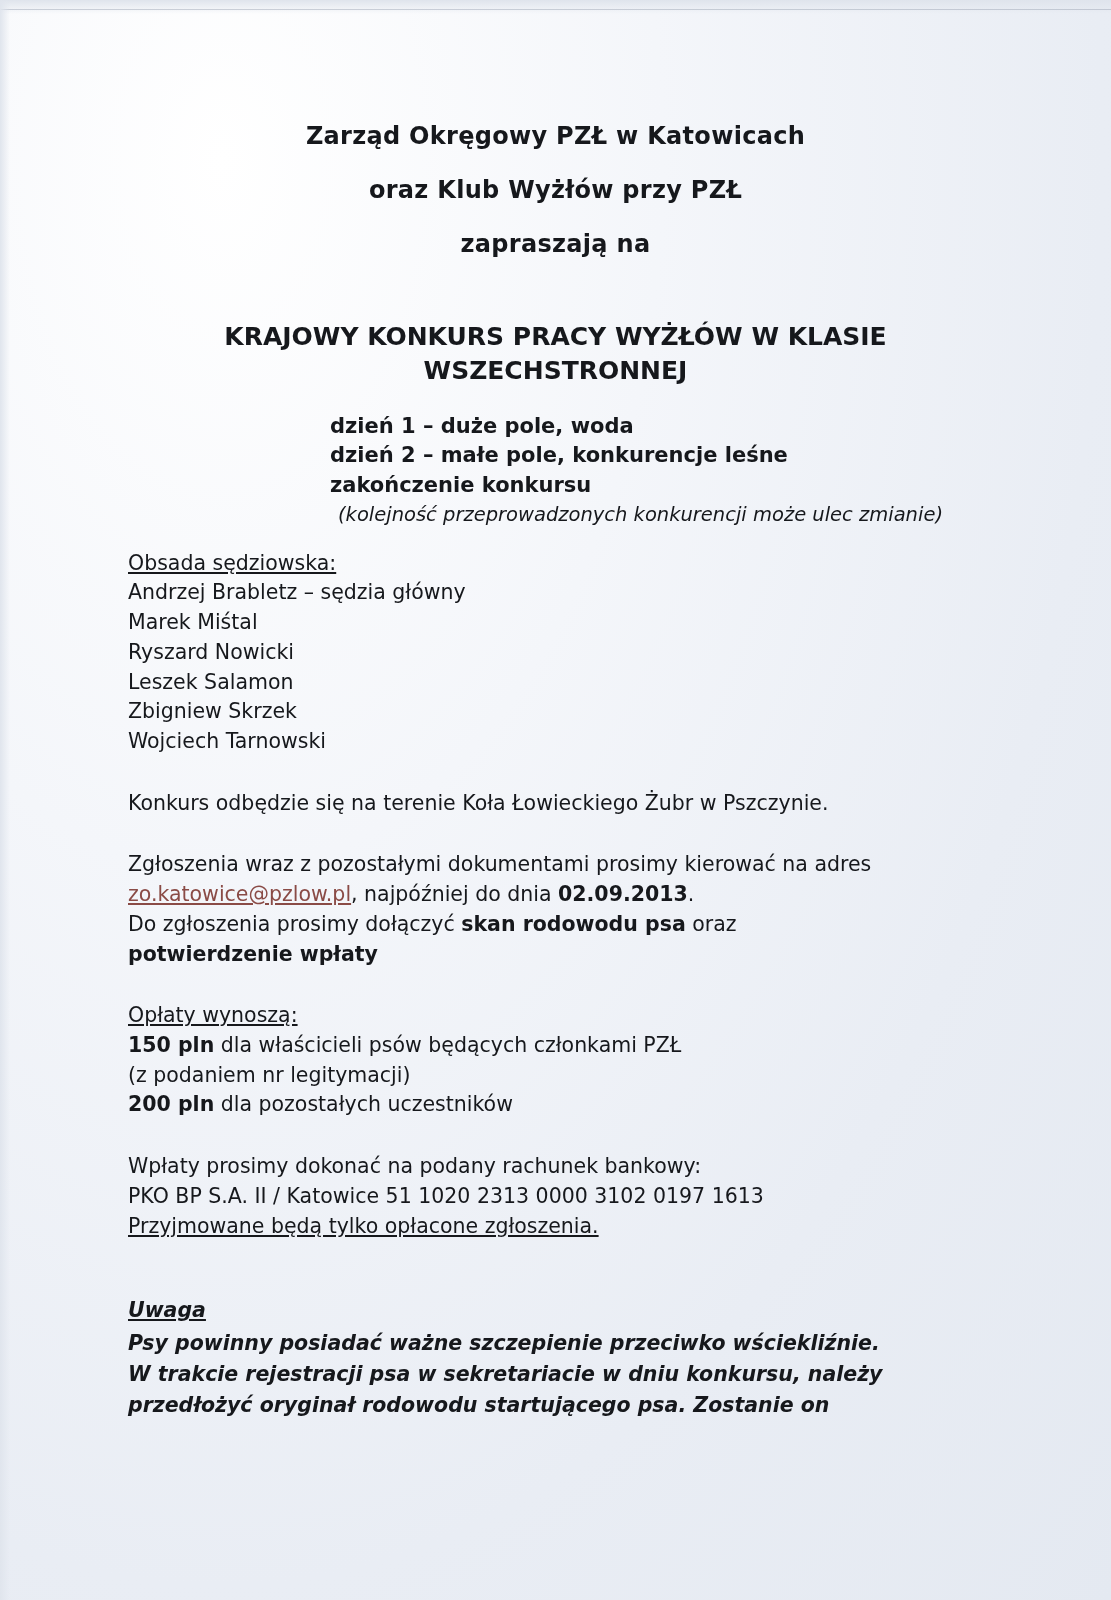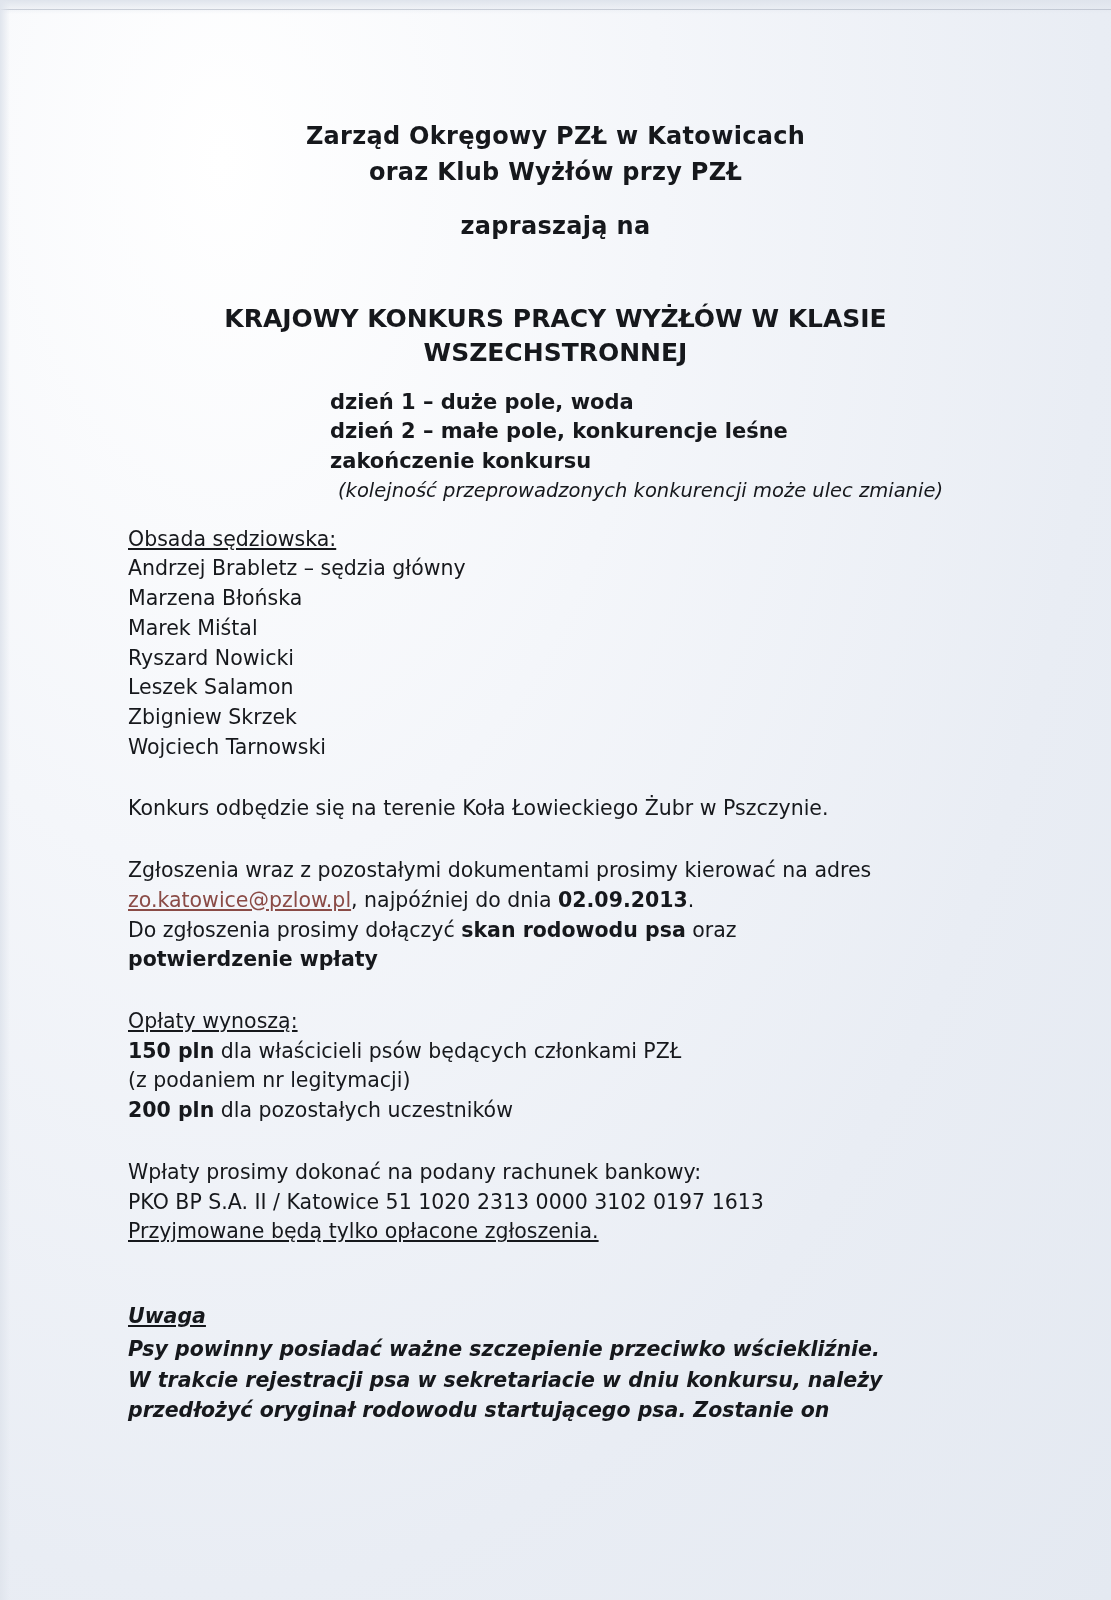--- a/index.html
+++ b/index.html
@@ -50,21 +50,21 @@
   }
 
   .title-block {
     text-align: center;
     margin-top: 122px;
   }
   .t-line {
     font-weight: bold;
     font-size: 24px;
     letter-spacing: 0.3px;
-    margin-bottom: 8px;
+    margin-bottom: 26px;
   }
   .t-line.second { margin-bottom: 26px; }
   .t-line.third { margin-bottom: 0; }
 
   .main-title {
     text-align: center;
     font-weight: bold;
     font-size: 25px;
     line-height: 1.35;
     margin-top: 62px;
@@ -73,21 +73,21 @@
 
   .subtitle {
     text-align: center;
     font-weight: bold;
     font-size: 18.5px;
     text-decoration: underline;
     margin-top: 24px;
   }
 
   .days {
-    margin-top: 18px;
+    margin-top: 24px;
     padding-left: 330px;
     font-size: 21px;
     font-weight: bold;
     line-height: 1.42;
   }
   .days .note {
     font-weight: normal;
     font-style: italic;
     font-size: 19.5px;
     padding-left: 8px;
@@ -147,21 +147,20 @@
       <div>dzień 2 – małe pole, konkurencje leśne</div>
       <div>zakończenie konkursu</div>
       <div class="note">(kolejność przeprowadzonych konkurencji może ulec zmianie)</div>
     </div>
 
     <div class="body-block">
 
       <div class="judges">
         <div class="u">Obsada sędziowska:</div>
         <div class="row">Andrzej Brabletz – sędzia główny</div>
-        <div class="row">Marzena Błońska</div>
         <div class="row">Marek Miśtal</div>
         <div class="row">Ryszard Nowicki</div>
         <div class="row">Leszek Salamon</div>
         <div class="row">Zbigniew Skrzek</div>
         <div class="row">Wojciech Tarnowski</div>
       </div>
 
       <div class="gap-lg"></div>
 
       <div>Konkurs odbędzie się na terenie Koła Łowieckiego Żubr w Pszczynie.</div>

